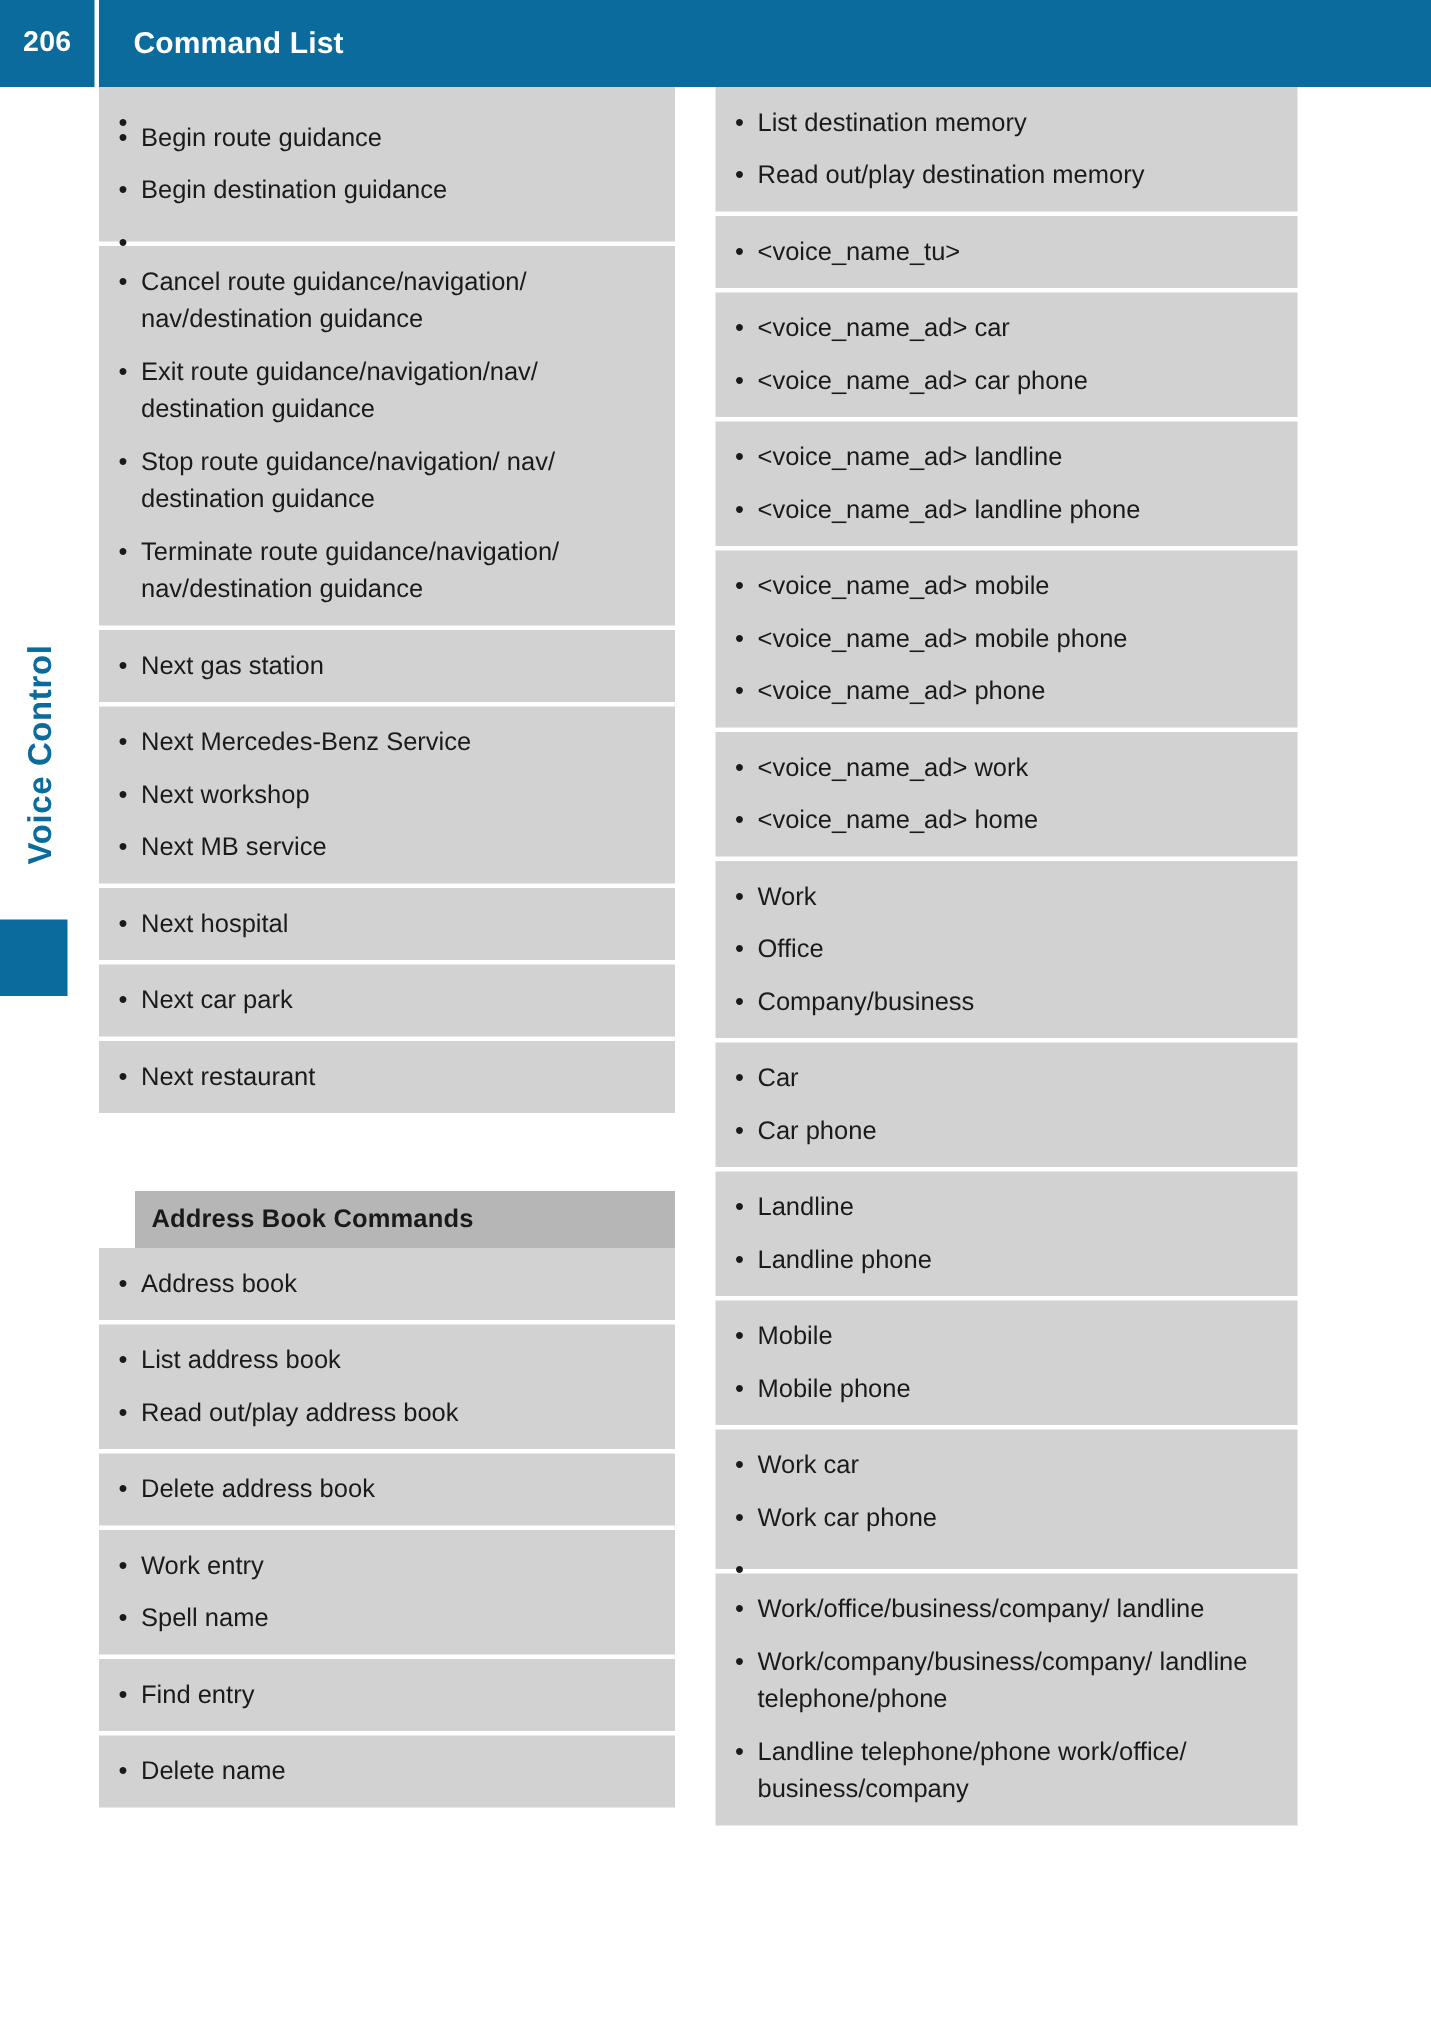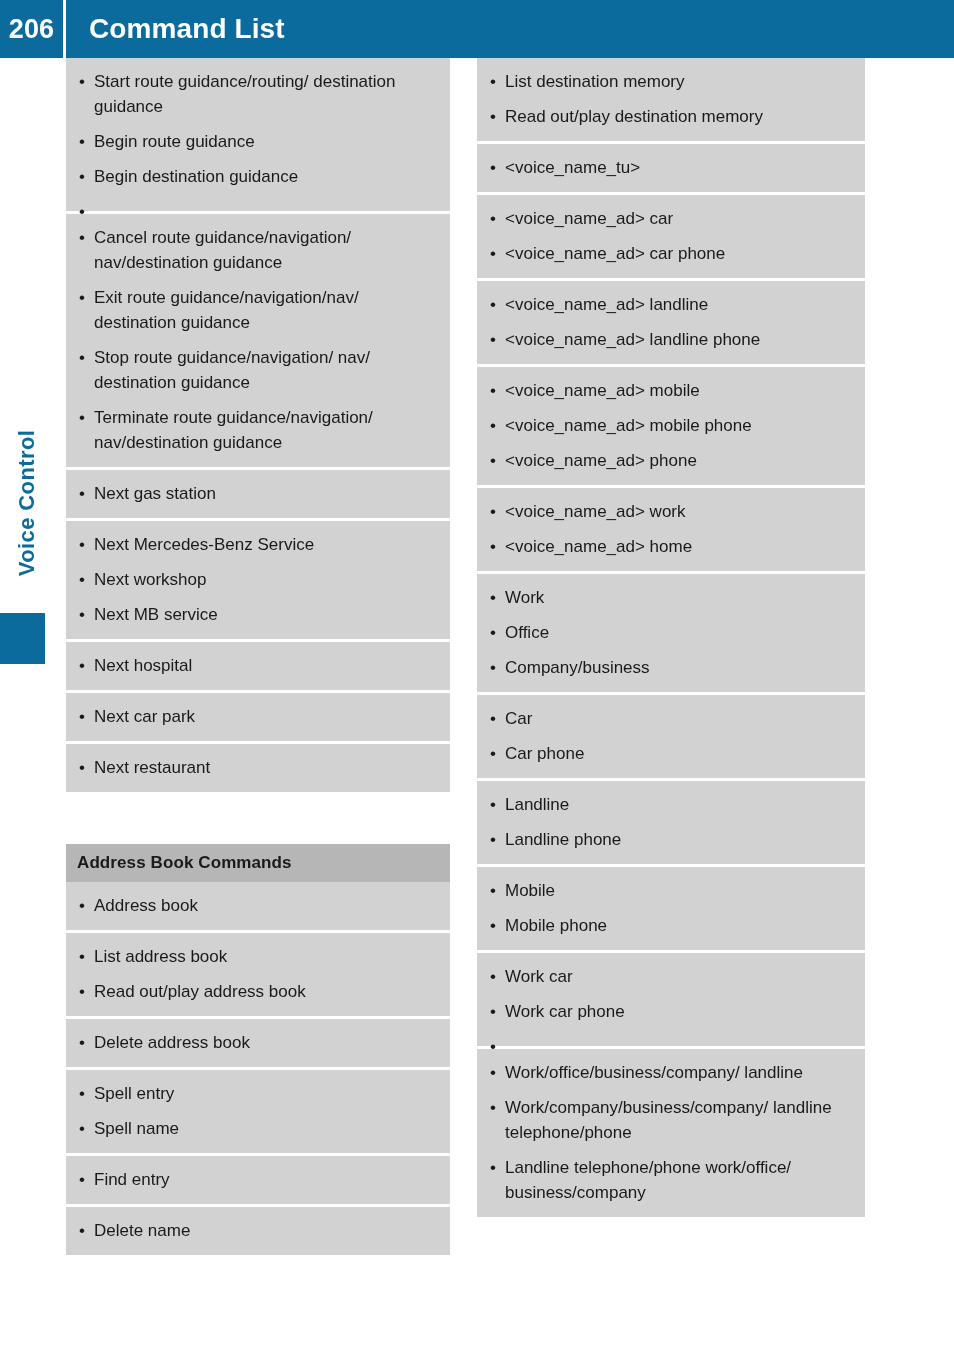--- a/index.html
+++ b/index.html
@@ -23,32 +23,32 @@
     width: 954px;
     height: 58px;
     background: #0a6b9c;
     display: flex;
     align-items: center;
   }
   .page-number {
     width: 63px;
     text-align: center;
     color: #ffffff;
-    font-size: 27px;
+    font-size: 19px;
     font-weight: bold;
     letter-spacing: 0.2px;
   }
   .header-divider {
     width: 3px;
     height: 58px;
     background: #ffffff;
   }
   .header-title {
     color: #ffffff;
-    font-size: 28px;
+    font-size: 20px;
     font-weight: bold;
     padding-left: 23px;
     letter-spacing: 0.1px;
   }
 
   
   .side-tab-label {
     position: absolute;
     left: -88px;
     top: 490px;
@@ -86,20 +86,21 @@
 
   .group { margin-bottom: 0; }
 
   .section-title {
     background: #b6b6b6;
     font-size: 17px;
     font-weight: bold;
     color: #1a1a1a;
     padding: 9px 0 9px 11px;
     letter-spacing: 0.1px;
+    margin-left: 24px;
   }
 
   .cell {
     background: #d2d2d2;
     padding: 11px 16px 12px 11px;
   }
   .cell + .cell { margin-top: 3px; }
 
   .bullet-item {
     position: relative;
@@ -128,21 +129,21 @@
   <div class="header-title">Command List</div>
 </div>
 
 <div class="side-tab-label">Voice Control</div>
 <div class="side-tab-marker"></div>
 
 <div class="content">
   <div class="column column-left">
       <div class="group">
         <div class="cell">
-          <div class="bullet-item"><span class="dot">•</span><span>Start route guidance/routing/ destination guidance</span></div>
+          <div class="bullet-item"><span class="dot">•</span></div>
           <div class="bullet-item"><span class="dot">•</span><span>Begin route guidance</span></div>
           <div class="bullet-item"><span class="dot">•</span><span>Begin destination guidance</span></div>
           <div class="bullet-item"><span class="dot">•</span></div>
         </div>
         <div class="cell">
           <div class="bullet-item"><span class="dot">•</span><span>Cancel route guidance/navigation/ nav/destination guidance</span></div>
           <div class="bullet-item"><span class="dot">•</span><span>Exit route guidance/navigation/nav/ destination guidance</span></div>
           <div class="bullet-item"><span class="dot">•</span><span>Stop route guidance/navigation/ nav/ destination guidance</span></div>
           <div class="bullet-item"><span class="dot">•</span><span>Terminate route guidance/navigation/ nav/destination guidance</span></div>
         </div>
@@ -171,21 +172,21 @@
           <div class="bullet-item"><span class="dot">•</span><span>Address book</span></div>
         </div>
         <div class="cell">
           <div class="bullet-item"><span class="dot">•</span><span>List address book</span></div>
           <div class="bullet-item"><span class="dot">•</span><span>Read out/play address book</span></div>
         </div>
         <div class="cell">
           <div class="bullet-item"><span class="dot">•</span><span>Delete address book</span></div>
         </div>
         <div class="cell">
-          <div class="bullet-item"><span class="dot">•</span><span>Spell entry</span></div>
+          <div class="bullet-item"><span class="dot">•</span><span>Work entry</span></div>
           <div class="bullet-item"><span class="dot">•</span><span>Spell name</span></div>
         </div>
         <div class="cell">
           <div class="bullet-item"><span class="dot">•</span><span>Find entry</span></div>
         </div>
         <div class="cell">
           <div class="bullet-item"><span class="dot">•</span><span>Delete name</span></div>
         </div>
       </div>
     </div>

